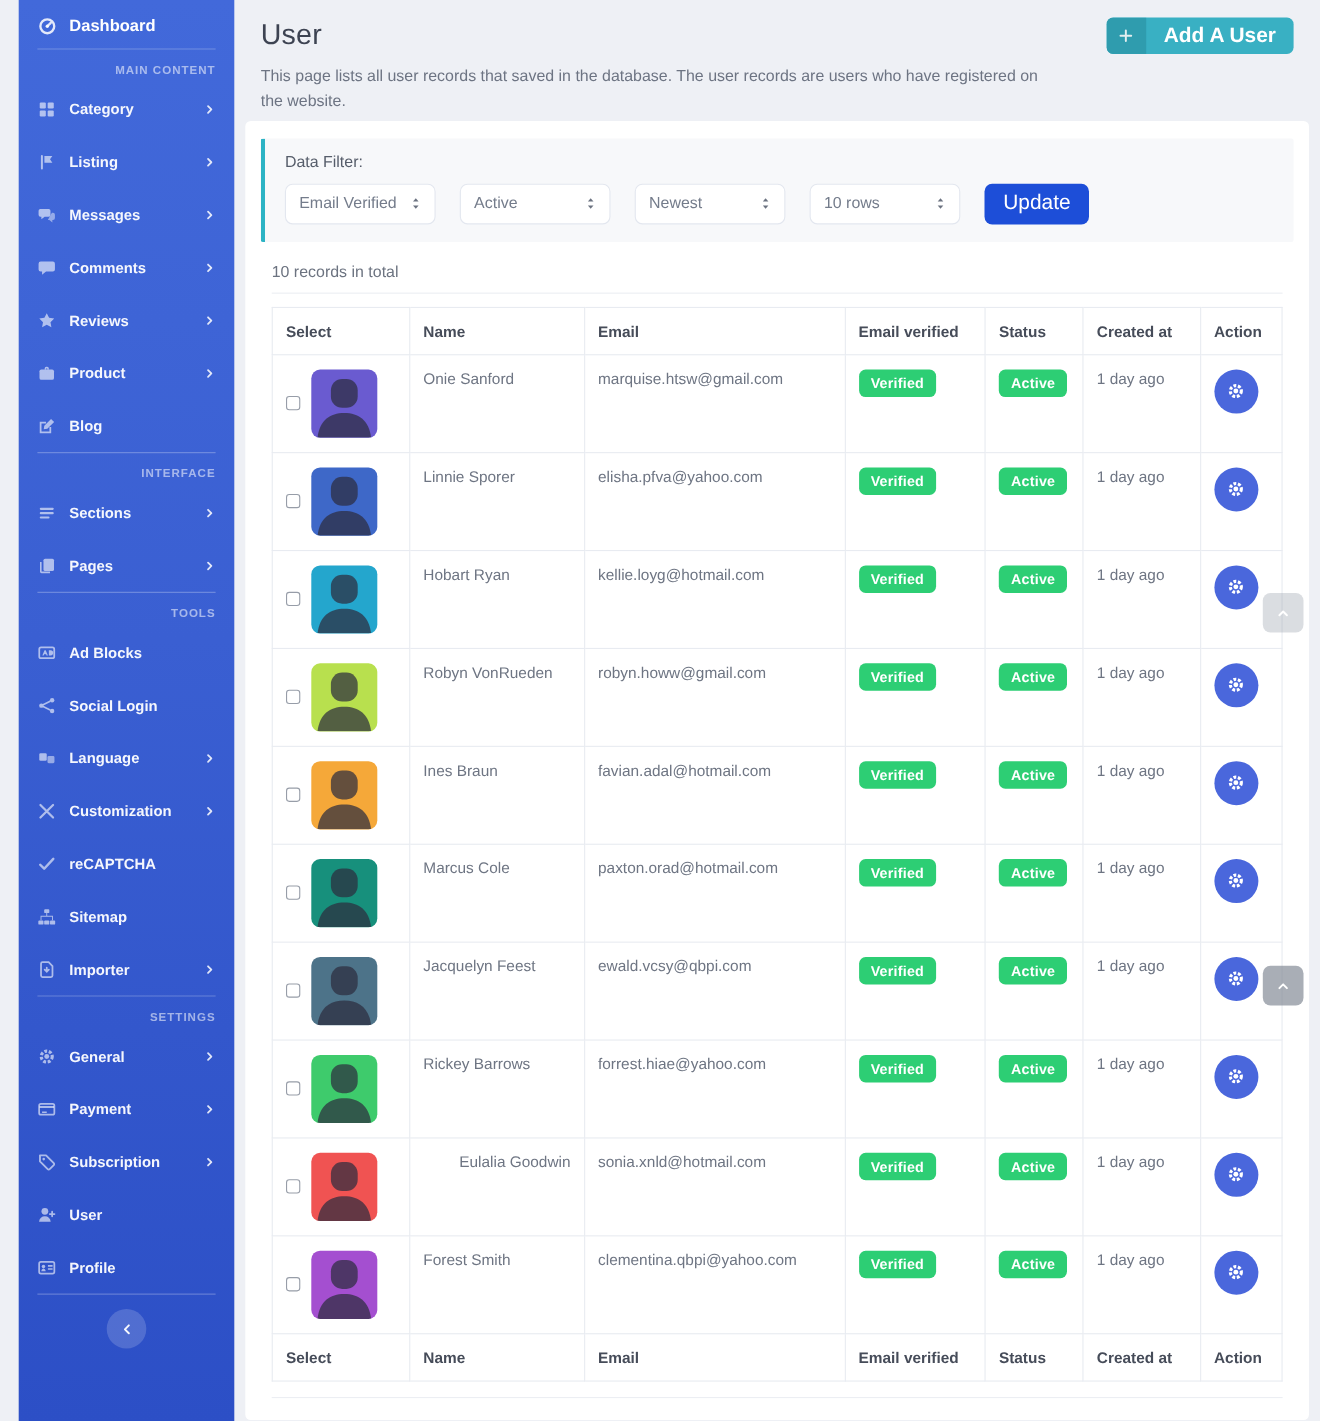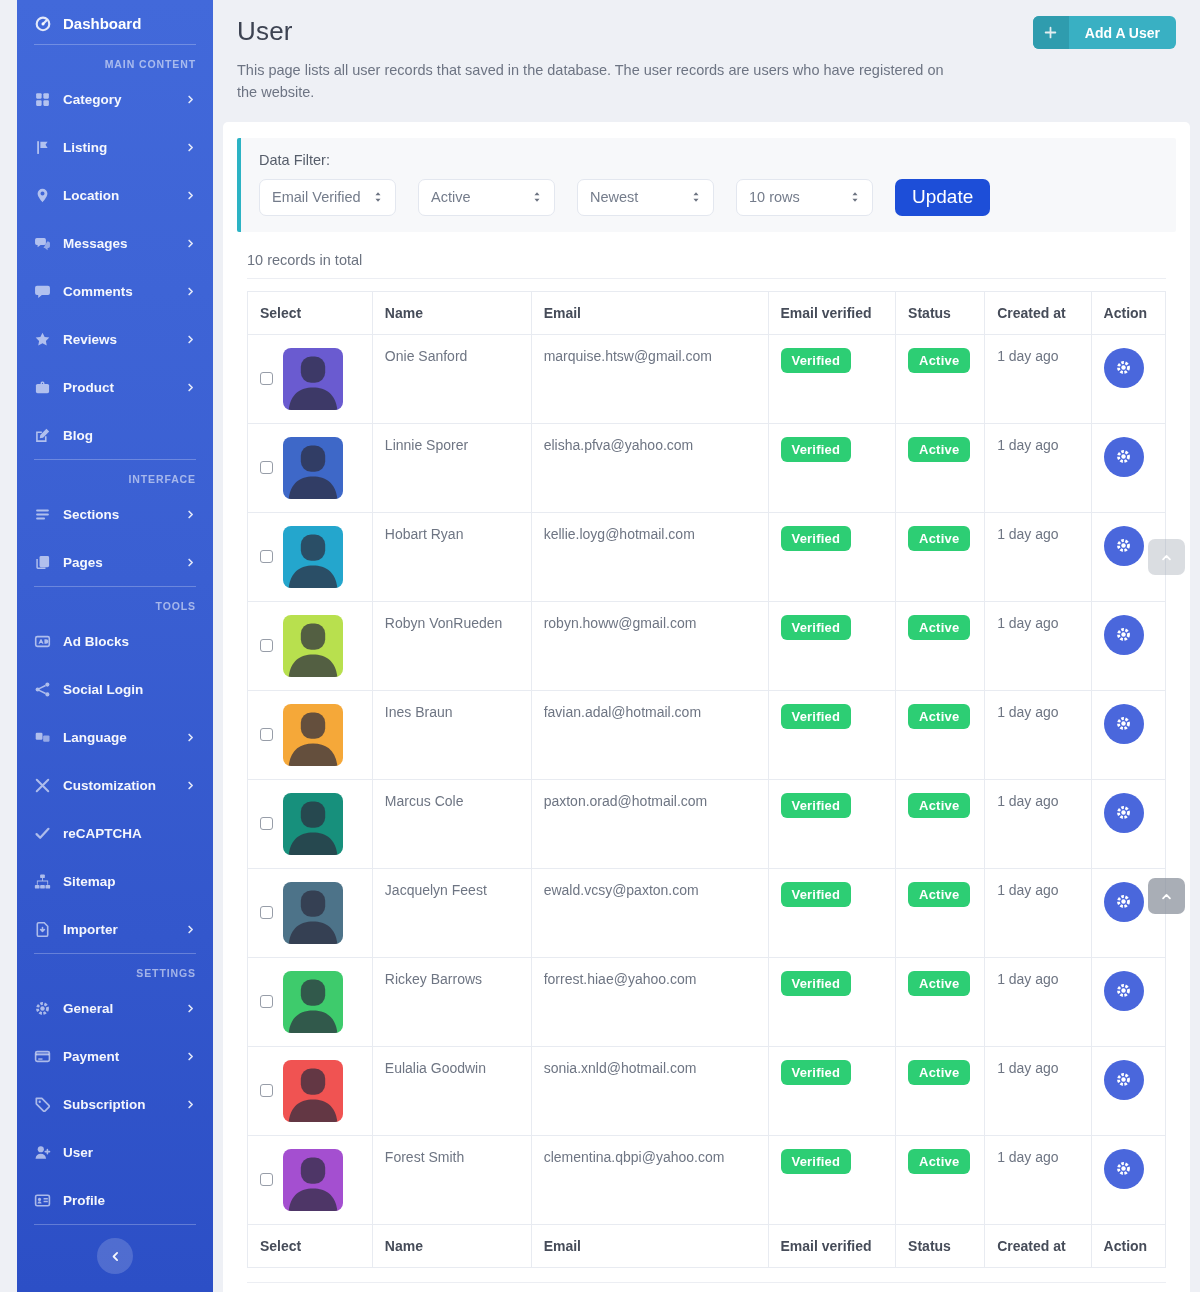--- a/index.html
+++ b/index.html
@@ -42,30 +42,30 @@
     width:36px; height:36px; border:none; border-radius:50%;
     background:rgba(255,255,255,.17); color:rgba(255,255,255,.95);
     margin:13px auto 0; cursor:pointer;
   }
   .collapse-btn .icn { width:13px; height:13px; }
 
   
   main { flex:1; padding:16px 10px 0; }
   .page-head { display:flex; align-items:flex-start; justify-content:space-between; padding:0 14px; }
   h1 { font-size:26px; font-weight:500; color:#3d4352; letter-spacing:.2px; }
-  .desc { padding:0 14px; margin-top:10px; margin-bottom:18px; max-width:740px;
+  .desc { padding:0 14px; margin-top:10px; margin-bottom:6px; max-width:740px;
           font-size:14.5px; line-height:1.55; color:#6d7483; }
   .add-user {
     display:flex; align-items:stretch; height:33px; border:none; border-radius:6px;
     overflow:hidden; background:#39b0c3; color:#fff; cursor:pointer; font-family:inherit;
   }
   .add-user .plus-seg { width:36px; display:flex; align-items:center; justify-content:center;
     background:#2f9cae; color:#e3eef0; }
   .add-user .plus-seg .icn { width:15px; height:15px; }
-  .add-user .lbl { display:flex; align-items:center; padding:0 16px; font-size:14px; font-weight:600; }
+  .add-user .lbl { display:flex; align-items:center; padding:0 16px; font-size:19px; font-weight:600; }
 
   .card { background:#fff; border-radius:5px; padding:16px 14px 20px; min-height:1150px; }
 
   .filter-box {
     background:#f7f8fa; border-left:4px solid #2cb3c4; border-radius:2px;
     padding:14px 18px 16px;
   }
   .filter-label { font-size:14.5px; color:#565d6a; margin-bottom:11px; }
   .filter-row { display:flex; align-items:center; gap:22px; }
   .fselect {
@@ -147,33 +147,20 @@
           </span>
         </div>
         <div class="sitem">
           <span class="icn lead">
             <svg viewBox="0 0 16 16" fill="currentColor">
               <rect x="3" y="1.8" width="1.7" height="12.4" rx=".8"></rect>
               <path d="M6 2.6h6.8l-2 2.9 2 2.9H6z"></path>
             </svg>
           </span>
           <span>Listing</span>
-          <span class="icn chev">
-            <svg viewBox="0 0 16 16">
-              <path d="M6 3.6L10.4 8 6 12.4" fill="none" stroke="currentColor" stroke-width="2.4" stroke-linecap="round" stroke-linejoin="round"></path>
-            </svg>
-          </span>
-        </div>
-        <div class="sitem">
-          <span class="icn lead">
-            <svg viewBox="0 0 16 16" fill="currentColor">
-              <path d="M8 1.6a4.6 4.6 0 0 1 4.6 4.6C12.6 9.6 8 14.4 8 14.4S3.4 9.6 3.4 6.2A4.6 4.6 0 0 1 8 1.6zm0 2.7a1.9 1.9 0 1 0 0 3.8 1.9 1.9 0 0 0 0-3.8z"></path>
-            </svg>
-          </span>
-          <span>Location</span>
           <span class="icn chev">
             <svg viewBox="0 0 16 16">
               <path d="M6 3.6L10.4 8 6 12.4" fill="none" stroke="currentColor" stroke-width="2.4" stroke-linecap="round" stroke-linejoin="round"></path>
             </svg>
           </span>
         </div>
         <div class="sitem">
           <span class="icn lead">
             <svg viewBox="0 0 16 16" fill="currentColor">
               <path d="M2.6 2.8h7a1.6 1.6 0 0 1 1.6 1.6v3.4a1.6 1.6 0 0 1-1.6 1.6H6.2L3.4 11.6V9.4h-.8A1.6 1.6 0 0 1 1 7.8V4.4a1.6 1.6 0 0 1 1.6-1.6z"></path>
@@ -693,21 +680,21 @@
                       <svg viewBox="0 0 64 66" preserveAspectRatio="none">
                         <g fill="rgba(44,44,62,.72)">
                           <rect x="19" y="9" width="26" height="28" rx="11"></rect>
                           <path d="M6 66c2-17 12-24 26-24s24 7 26 24z"></path>
                         </g>
                       </svg>
                     </div>
                   </div>
                 </td>
                 <td style="width: 17.3%;">Jacquelyn Feest</td>
-                <td style="width: 25.8%;">ewald.vcsy@paxton.com</td>
+                <td style="width: 25.8%;">ewald.vcsy@qbpi.com</td>
                 <td style="width: 13.9%;"><span class="badge">Verified</span></td>
                 <td style="width: 9.7%;"><span class="badge">Active</span></td>
                 <td style="width: 11.6%;">1 day ago</td>
                 <td style="width: 8.1%;">
                   <button class="gear-btn">
                     <span class="icn">
                       <svg viewBox="0 0 16 16">
                         <circle cx="8" cy="8" r="4.7" fill="none" stroke="currentColor" stroke-width="2.7" stroke-dasharray="2.45 1.45"></circle>
                         <circle cx="8" cy="8" r="2.1" fill="currentColor"></circle>
                       </svg>
@@ -752,21 +739,21 @@
                     <div class="avatar" style="background: rgb(240, 83, 82);">
                       <svg viewBox="0 0 64 66" preserveAspectRatio="none">
                         <g fill="rgba(44,44,62,.72)">
                           <rect x="19" y="9" width="26" height="28" rx="11"></rect>
                           <path d="M6 66c2-17 12-24 26-24s24 7 26 24z"></path>
                         </g>
                       </svg>
                     </div>
                   </div>
                 </td>
-                <td style="width: 17.3%;">Eulalia Goodwin</td>
+                <td style="width: 17.3%; text-align: right;">Eulalia Goodwin</td>
                 <td style="width: 25.8%;">sonia.xnld@hotmail.com</td>
                 <td style="width: 13.9%;"><span class="badge">Verified</span></td>
                 <td style="width: 9.7%;"><span class="badge">Active</span></td>
                 <td style="width: 11.6%;">1 day ago</td>
                 <td style="width: 8.1%;">
                   <button class="gear-btn">
                     <span class="icn">
                       <svg viewBox="0 0 16 16">
                         <circle cx="8" cy="8" r="4.7" fill="none" stroke="currentColor" stroke-width="2.7" stroke-dasharray="2.45 1.45"></circle>
                         <circle cx="8" cy="8" r="2.1" fill="currentColor"></circle>

